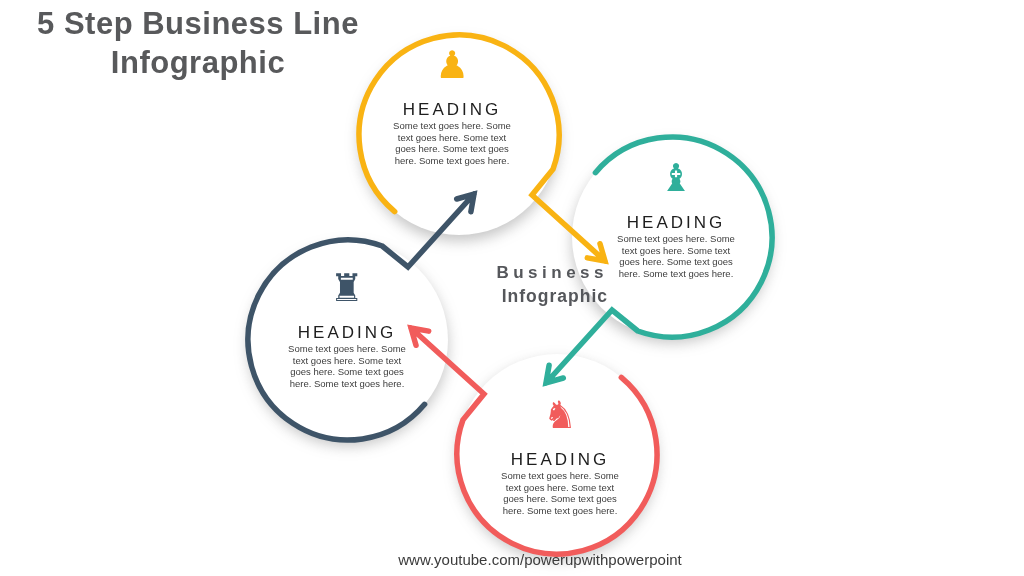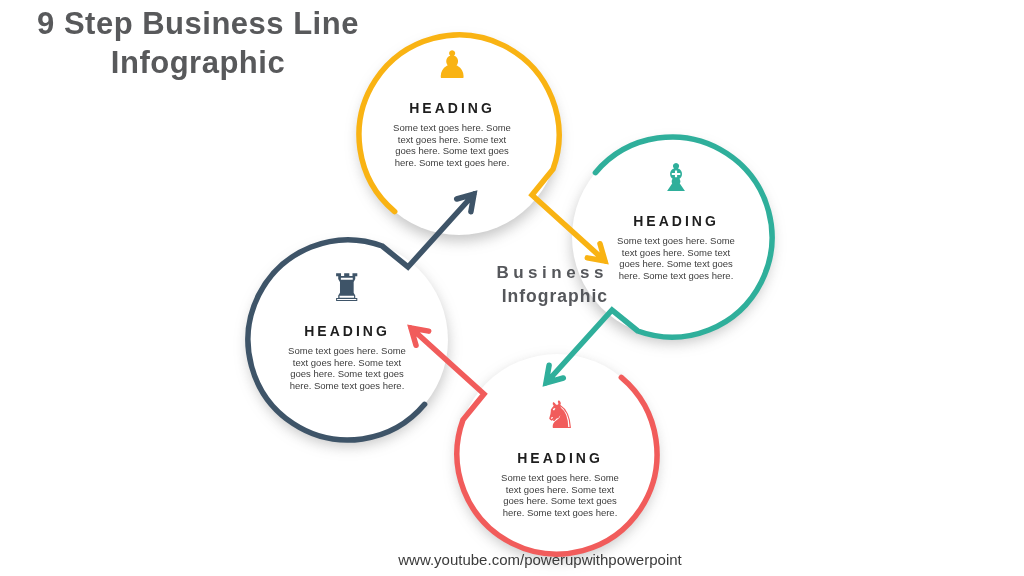--- a/index.html
+++ b/index.html
@@ -20,25 +20,25 @@
     font-weight:bold;color:#55575B;
   }
   .center-label .cl1{font-size:17px;letter-spacing:4.5px;}
   .center-label .cl2{font-size:17.5px;letter-spacing:1px;margin-top:3px;}
   .step{position:absolute;width:150px;text-align:center;}
   .step .icon{
     height:38px;line-height:38px;font-size:38px;
     font-family:"DejaVu Sans",sans-serif;
   }
   .step .heading{
-    margin-top:16px;font-size:14px;font-weight:bold;letter-spacing:3px;color:#1E1E1E;
+    margin-top:16px;font-size:17px;font-weight:normal;letter-spacing:3px;color:#1E1E1E;
     font-family:"Liberation Sans",sans-serif;
   }
   .step .body{
-    margin-top:6px;font-size:9.5px;line-height:11.5px;color:#3C3C3C;
+    font-size:9.5px;line-height:11.5px;color:#3C3C3C;
     width:130px;margin-left:auto;margin-right:auto;
   }
   .step-top{left:377px;top:46px;}
   .step-right{left:601px;top:159px;}
   .step-bottom{left:485px;top:396px;}
   .step-left{left:272px;top:269px;}
   .footer{
     position:absolute;left:340px;top:551px;width:400px;text-align:center;
     font-size:15px;color:#3B3B3B;
   }
@@ -62,21 +62,21 @@
 
     <g class="rings">
       <use href="#ring-arrow" transform="translate(459,135)" style="stroke: rgb(249, 179, 19);"></use>
       <use href="#ring-arrow" transform="translate(672,237) rotate(90)" style="stroke: rgb(47, 175, 155);"></use>
       <use href="#ring-arrow" transform="translate(557,454) rotate(180)" style="stroke: rgb(241, 92, 91);"></use>
       <use href="#ring-arrow" transform="translate(348,340) rotate(270)" style="stroke: rgb(62, 84, 104);"></use>
     </g>
   </svg>
 
   <div class="title">
-    <div>9 Step Business Line</div>
+    <div>5 Step Business Line</div>
     <div>Infographic</div>
   </div>
 
   <div class="step step-top">
     <div class="icon" style="color: rgb(249, 179, 19);">♟</div>
     <div class="heading">HEADING</div>
     <div class="body">Some text goes here. Some text goes here. Some text goes here. Some text goes here. Some text goes here.</div>
   </div>
 
   <div class="step step-right">

